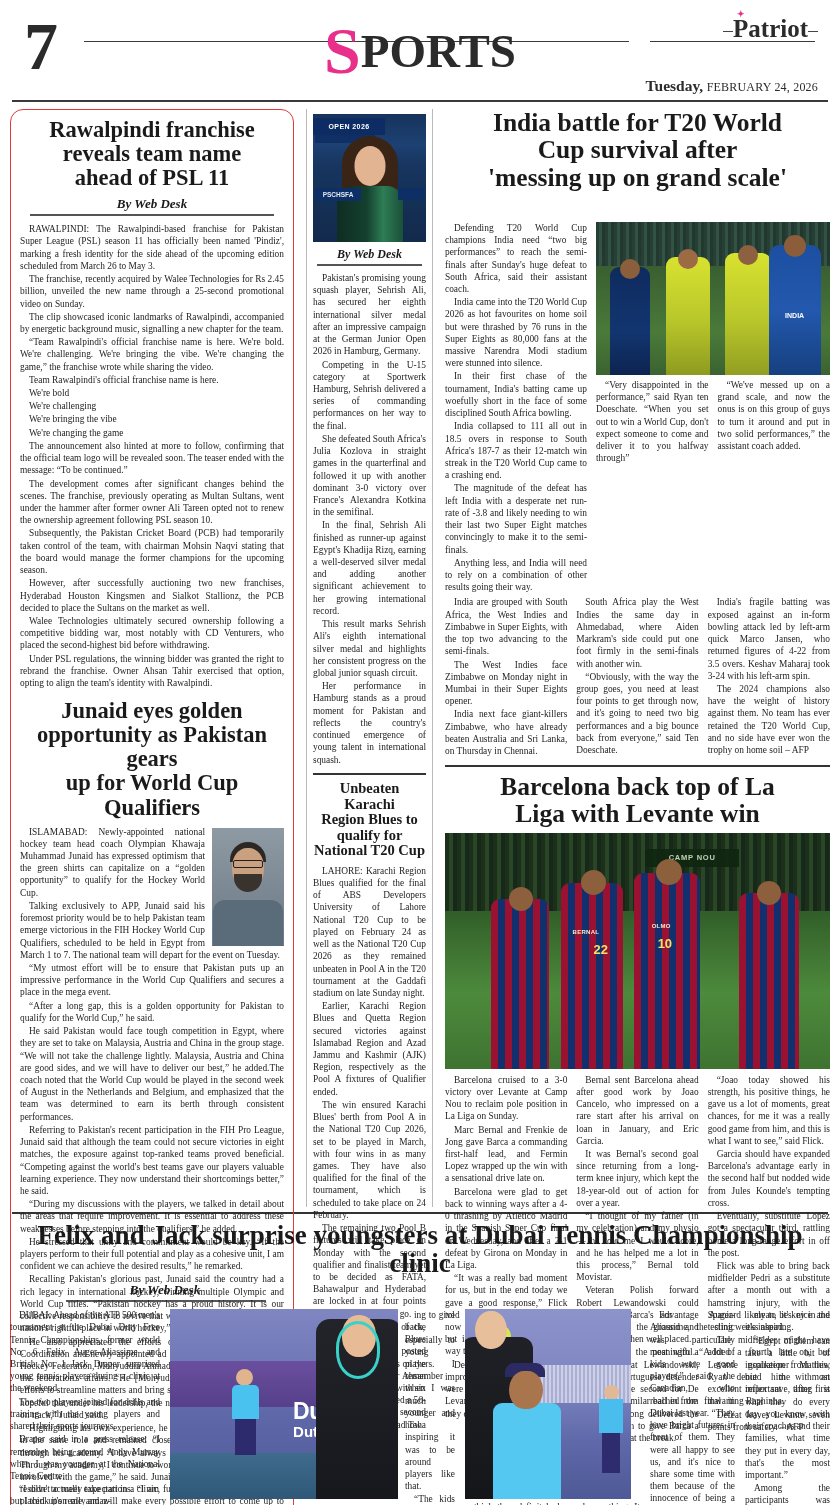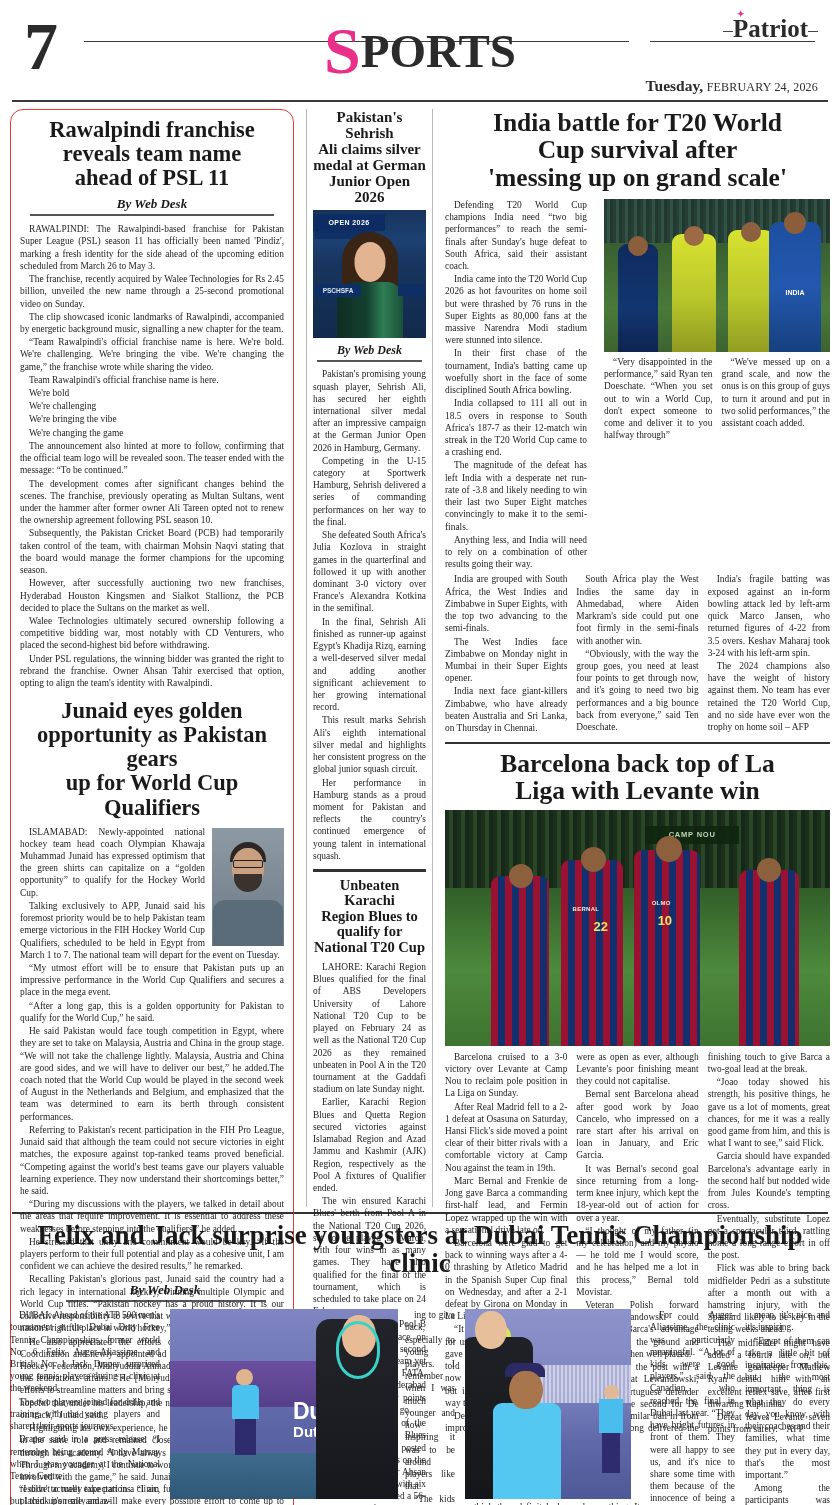--- a/index.html
+++ b/index.html
@@ -394,26 +394,20 @@
             <p>He also appreciated the efforts of Secretary Inter-Provincial Coordination and newly appointed ad hoc President of the Pakistan Hockey Federation, Mohyuddin Ahmad Wani, for striving to improve the federation's affairs. “He [Mohyuddin Wani] is making serious efforts to streamline matters and bring stability to the federation. I am hopeful that under his leadership, the national game will be put back on track,” Junaid said.</p>
             <p>Highlighting his own experience, he said he had previously served in the same role and remained closely connected with the sport through his academy. “I have always remained attached to hockey. Through my academy, I continue to work with young players and stay involved with the game,” he said. Junaid concluded by reiterating his resolve to meet expectations. “I am fully aware of the expectations placed upon me and will make every possible effort to come up to them. Success comes only through hard work, discipline and dedication,” he added. – APP</p>
           </div>
       </div>
     </div>
 
     <div class="vdiv"></div>
 
     <div class="col-mid">
       <div>
-        <div class="hl" style="font-size:15px;">
-          <div>Pakistan's Sehrish</div>
-          <div>Ali claims silver</div>
-          <div>medal at German</div>
-          <div>Junior Open 2026</div>
-        </div>
         <div class="photo ph-squash">
           <div class="banner">OPEN 2026</div>
           <div class="banner2"></div>
           <div class="person">
             <div class="hair"></div>
             <div class="face"></div>
             <div class="torso"></div>
           </div>
           <div class="logo-l">PSCHSFA</div>
           <div class="logo-r"></div>
@@ -455,21 +449,21 @@
     <div class="col-right">
 
       <div>
         <div class="hl" style="font-size:25.5px;">
           <div>India battle for T20 World</div>
           <div>Cup survival after</div>
           <div>'messing up on grand scale'</div>
         </div>
         <div style="height:8px"></div>
 
-        <div style="display:flex; gap:17px;">
+        <div style="display:flex; gap:9px;margin-top:23px;">
           <div style="width:142px; flex:none;">
             <div class="body-txt" id="in-c1">
                 <p>Defending T20 World Cup champions India need “two big performances” to reach the semi-finals after Sunday's huge defeat to South Africa, said their assistant coach.</p>
                 <p>India came into the T20 World Cup 2026 as hot favourites on home soil but were thrashed by 76 runs in the Super Eights as 80,000 fans at the massive Narendra Modi stadium were stunned into silence.</p>
                 <p>In their first chase of the tournament, India's batting came up woefully short in the face of some disciplined South Africa bowling.</p>
                 <p>India collapsed to 111 all out in 18.5 overs in response to South Africa's 187-7 as their 12-match win streak in the T20 World Cup came to a crashing end.</p>
                 <p>The magnitude of the defeat has left India with a desperate net run-rate of -3.8 and likely needing to win their last two Super Eight matches convincingly to make it to the semi-finals.</p>
                 <p>Anything less, and India will need to rely on a combination of other results going their way.</p>
               </div>
           </div>
@@ -521,21 +515,20 @@
           <div class="nm" style="left:30%;bottom:134px;margin-left:12px;">BERNAL</div>
           <div class="player" style="left:49%;width:66px;height:196px;"></div>
           <div class="head" style="left:49%;bottom:184px;margin-left:22px;width:26px;height:26px;"></div>
           <div class="num" style="left:49%;bottom:118px;margin-left:24px;">10</div>
           <div class="nm" style="left:49%;bottom:140px;margin-left:18px;">OLMO</div>
           <div class="player" style="right:8%;width:60px;height:176px;"></div>
           <div class="head" style="right:8%;bottom:164px;margin-right:18px;width:24px;height:24px;"></div>
         </div>
         <div class="body-txt cols3" id="bc-body">
             <p>Barcelona cruised to a 3-0 victory over Levante at Camp Nou to reclaim pole position in La Liga on Sunday.</p>
-            <p>After Real Madrid fell to a 2-1 defeat at Osasuna on Saturday, Hansi Flick's side moved a point clear of their bitter rivals with a comfortable victory at Camp Nou against the team in 19th.</p>
             <p>Marc Bernal and Frenkie de Jong gave Barca a commanding first-half lead, and Fermin Lopez wrapped up the win with a sensational drive late on.</p>
             <p>Barcelona were glad to get back to winning ways after a 4-0 thrashing by Atletico Madrid in the Spanish Super Cup final on Wednesday, and after a 2-1 defeat by Girona on Monday in La Liga.</p>
             <p>“It was a really bad moment for us, but in the end today we gave a good response,” Flick told reporters. “It's important now to be on top of the table, but in the end, there's a long way to go.”</p>
             <p>Despite Flick's calls for improvement in defence, Barca were as open as ever, although Levante's poor finishing meant they could not capitalise.</p>
             <p>Bernal sent Barcelona ahead after good work by Joao Cancelo, who impressed on a rare start after his arrival on loan in January, and Eric Garcia.</p>
             <p>It was Bernal's second goal since returning from a long-term knee injury, which kept the 18-year-old out of action for over a year.</p>
             <p>“I thought of my father (in my celebration) and my physio — he told me I would score, and he has helped me a lot in this process,” Bernal told Movistar.</p>
             <p>Veteran Polish forward Robert Lewandowski could have done Barca's advantage but fired into the ground and over the bar when well placed.</p>
             <p>Cancelo hit the post with a cross aimed at Lewandowski, before the Portuguese defender carved out the second for De Jong with a similar ball in from the left. De Jong delivered the finishing touch to give Barca a two-goal lead at the break.</p>
             <p>“Joao today showed his strength, his positive things, he gave us a lot of moments, great chances, for me it was a really good game from him, and this is what I want to see,” said Flick.</p>

